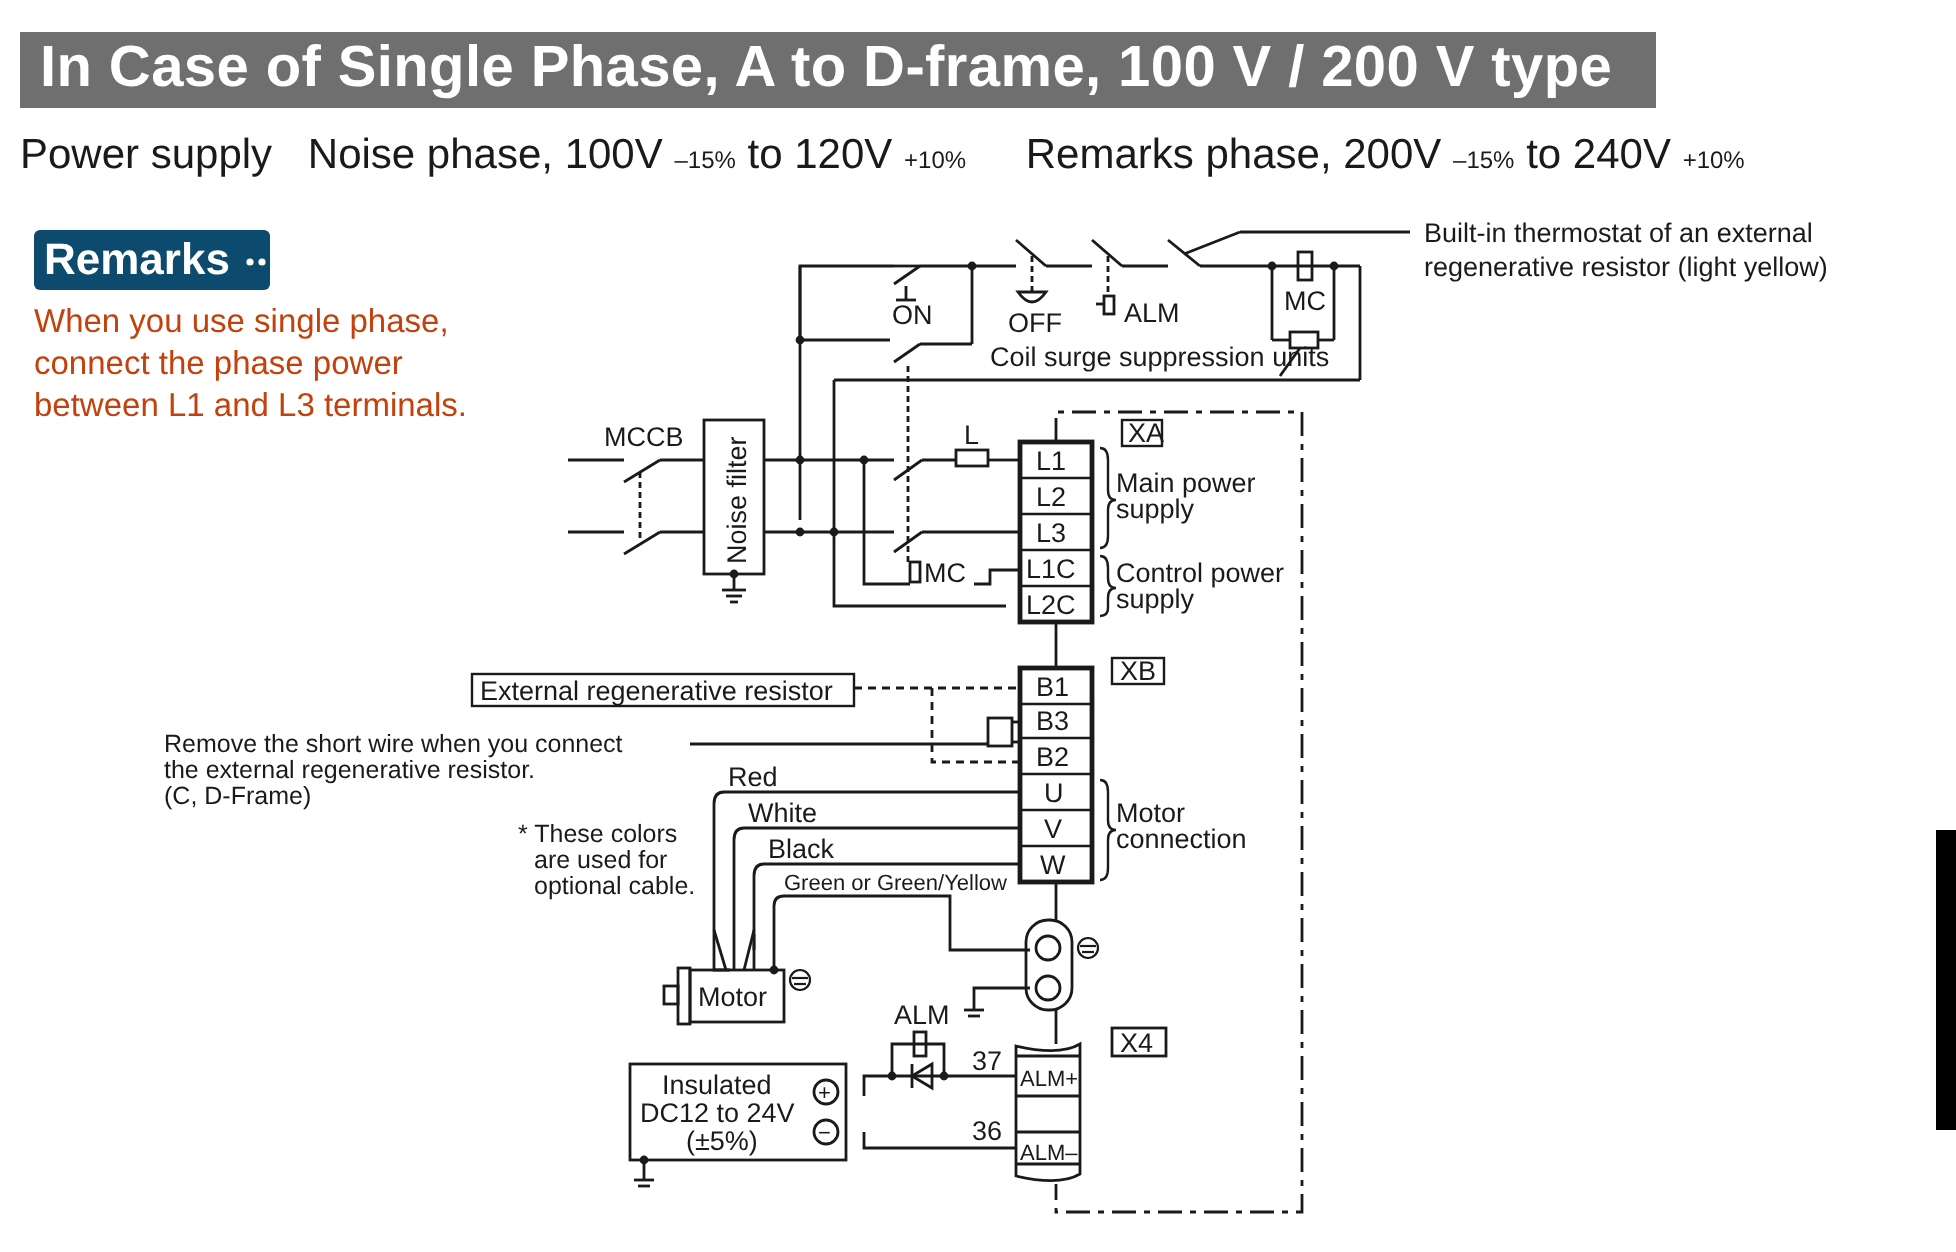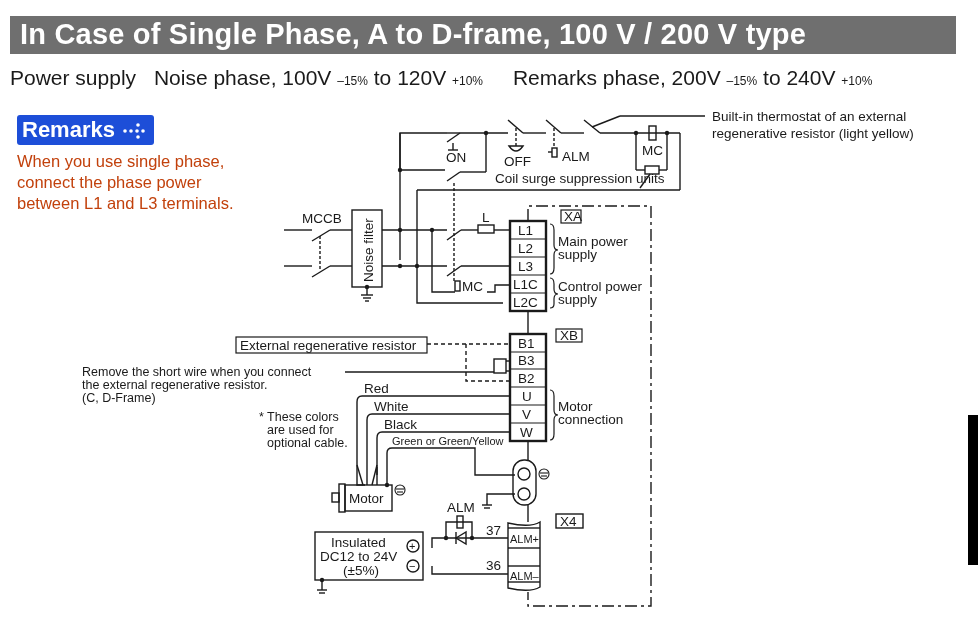--- a/index.html
+++ b/index.html
@@ -1,22 +1,22 @@
 <!DOCTYPE html>
 <html><head>
 <meta charset="utf-8">
 <style>
   html, body { margin: 0; padding: 0; background: #ffffff; }
   body { width: 978px; height: 626px; position: relative; overflow: hidden; font-family: "Liberation Sans", sans-serif; color: #1a1a1a; }
-  .title-bar { position: absolute; left: 10px; top: 16px; width: 946px; height: 38px; background: #6f6f6f; }
+  .title-bar { position: absolute; left: 10px; top: 16px; width: 818px; height: 38px; background: #6f6f6f; }
   .title-bar span { position: absolute; left: 10px; top: 2px; font-size: 29px; font-weight: bold; color: #ffffff; letter-spacing: 0.2px; white-space: nowrap; }
   .power-line { position: absolute; left: 10px; top: 66px; font-size: 21px; white-space: nowrap; color: #1a1a1a; }
   .power-line .sp { display: inline-block; width: 12px; }
   .power-line small { font-size: 12px; }
-  .remarks-badge { position: absolute; left: 17px; top: 115px; width: 137px; height: 30px; background: #1d4ed8; border-radius: 3px; }
+  .remarks-badge { position: absolute; left: 17px; top: 115px; width: 118px; height: 30px; background: #0c4a6e; border-radius: 3px; }
   .remarks-badge span { position: absolute; left: 5px; top: 2px; color: #fff; font-size: 22px; font-weight: bold; }
   .remarks-badge .dots { position: absolute; left: 104px; top: 6px; width: 30px; height: 20px; }
   .remarks-text { position: absolute; left: 17px; top: 151px; font-size: 16.5px; line-height: 21px; color: #c2410c; }
   .side-tab { position: absolute; left: 968px; top: 415px; width: 10px; height: 150px; background: #000; }
   svg.diagram { position: absolute; left: 0; top: 0; }
   svg text { font-family: "Liberation Sans", sans-serif; fill: #1a1a1a; }
 </style>
 </head>
 <body>
 

